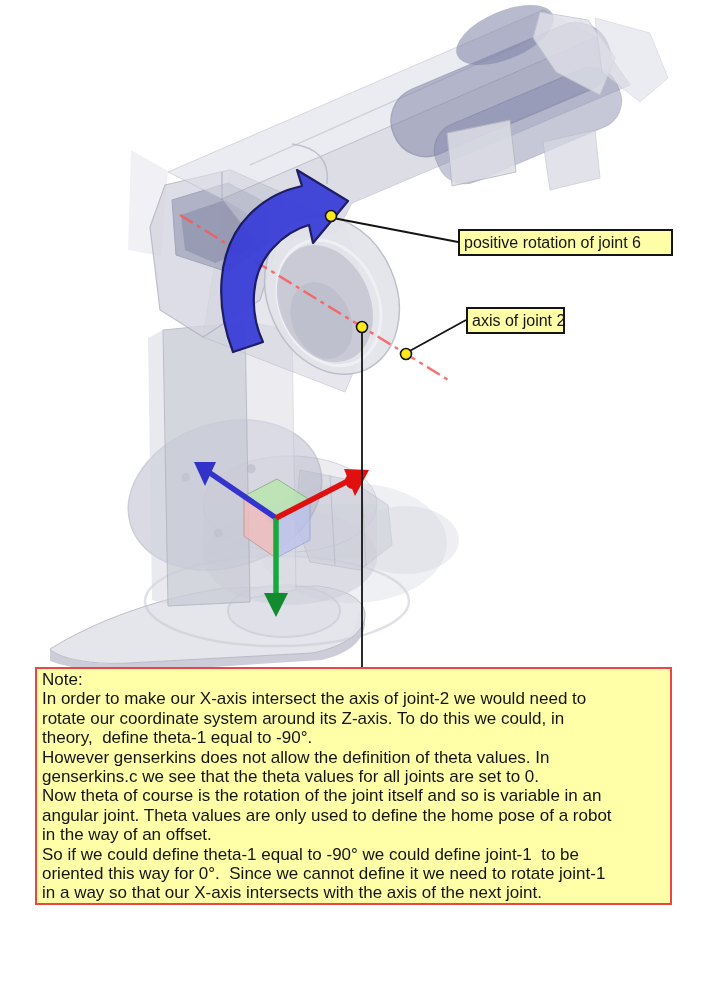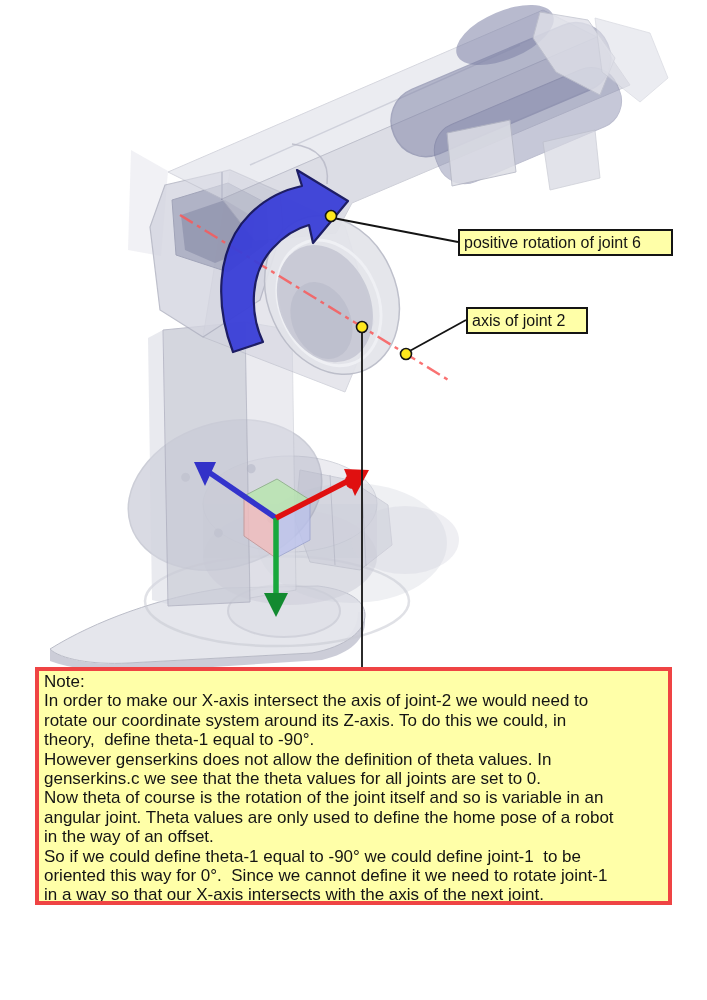--- a/index.html
+++ b/index.html
@@ -13,26 +13,26 @@
     color:#141414;
     font-size:16px;
     line-height:22px;
     padding:0 4px;
     white-space:nowrap;
     box-sizing:border-box;
     height:27px;
     display:flex;align-items:center;
   }
   #callout-rotation{left:458px;top:229px;width:215px;}
-  #callout-axis{left:466px;top:307px;width:122px;}
+  #callout-axis{left:466px;top:307px;width:99px;}
   #note-box{
     position:absolute;
     left:35px;top:667px;width:637px;height:238px;
     background:#ffffa8;
-    border:4px solid #ef4444;
+    border:2px solid #ef4444;
     box-sizing:border-box;
     color:#141414;
     font-size:17px;
     line-height:19.4px;
     padding:1px 5px;
     white-space:pre-wrap;
     overflow:hidden;
   }
 </style>
 </head>

